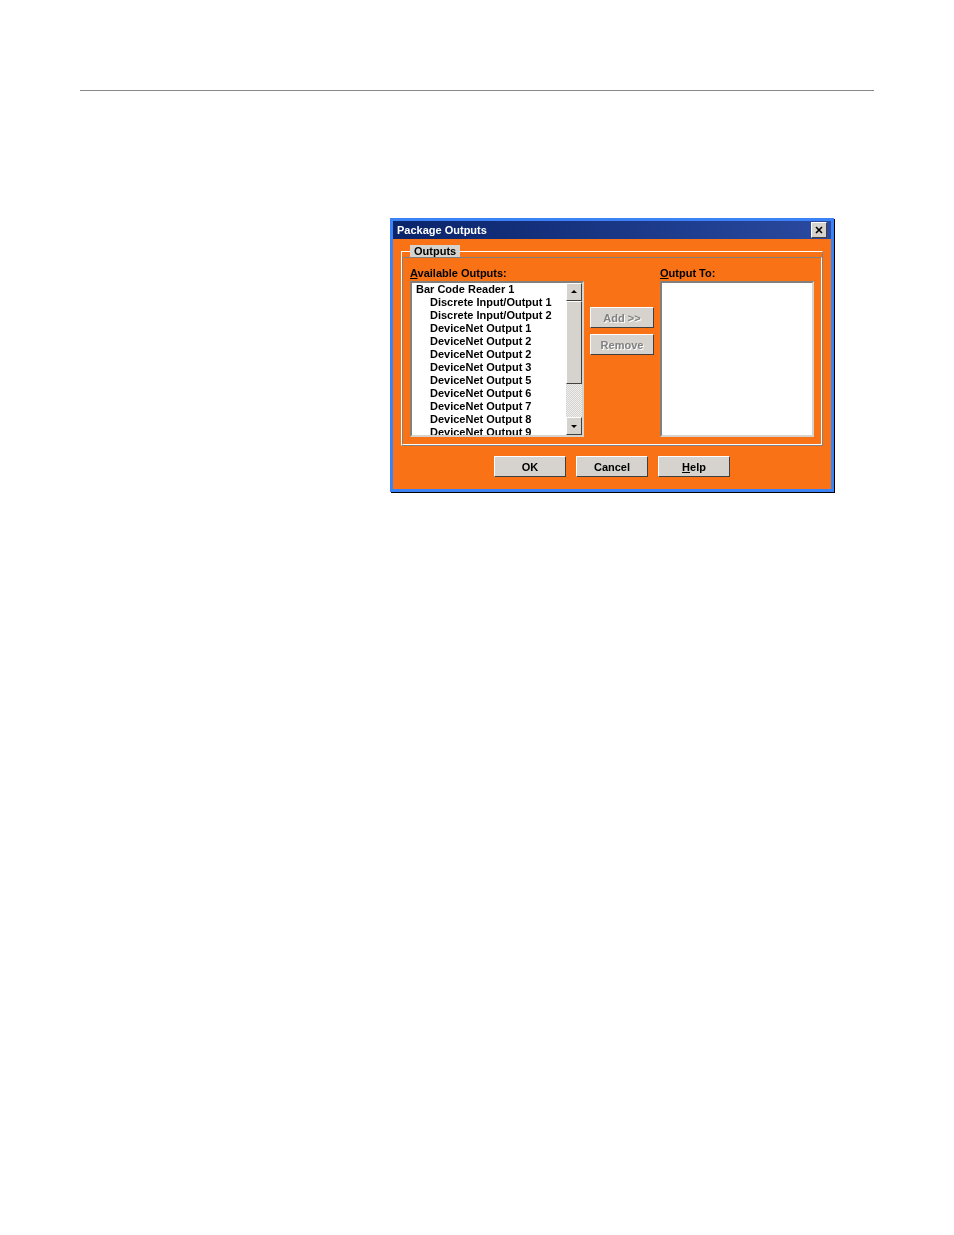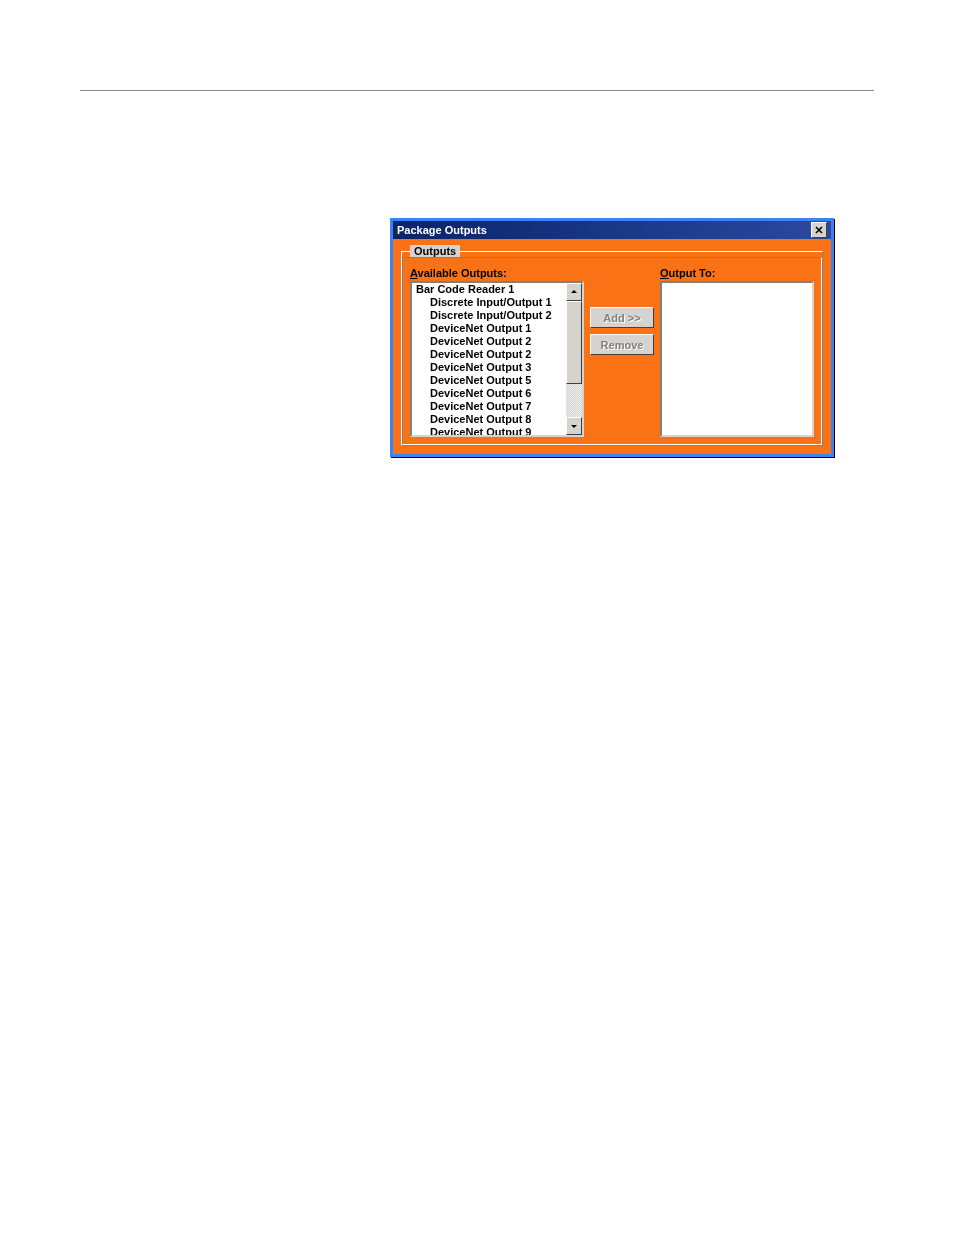--- a/index.html
+++ b/index.html
@@ -107,15 +107,20 @@
               <span class="ul">O</span><span>utput To:</span>
             </div>
             <div class="listbox right">
               <div class="items"></div>
             </div>
           </div>
         </div>
 
       </fieldset>
 
+      <div class="footer">
+        <button class="btn">OK</button>
+        <button class="btn">Cancel</button>
+        <button class="btn"><span class="ul">H</span><span>elp</span></button>
+      </div>
     </div>
   </div>
 </div>
 
 </body></html>

